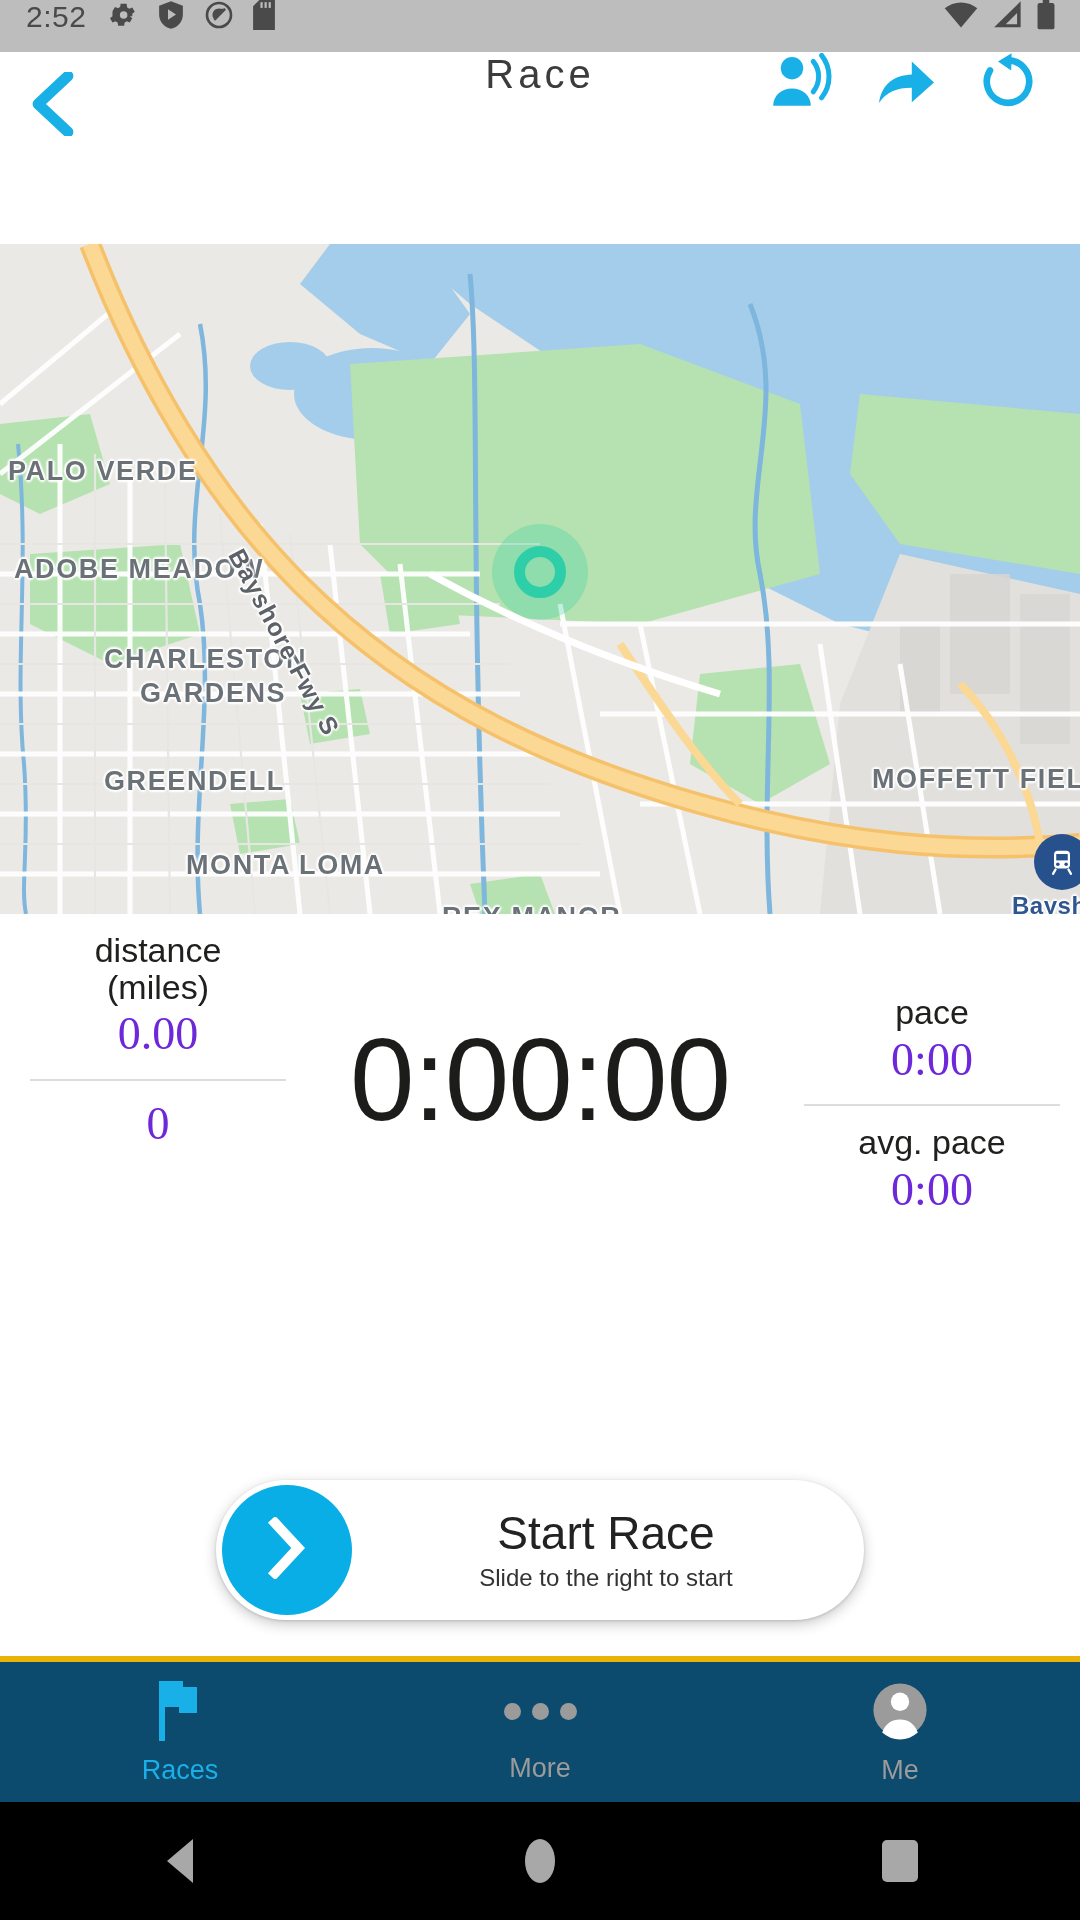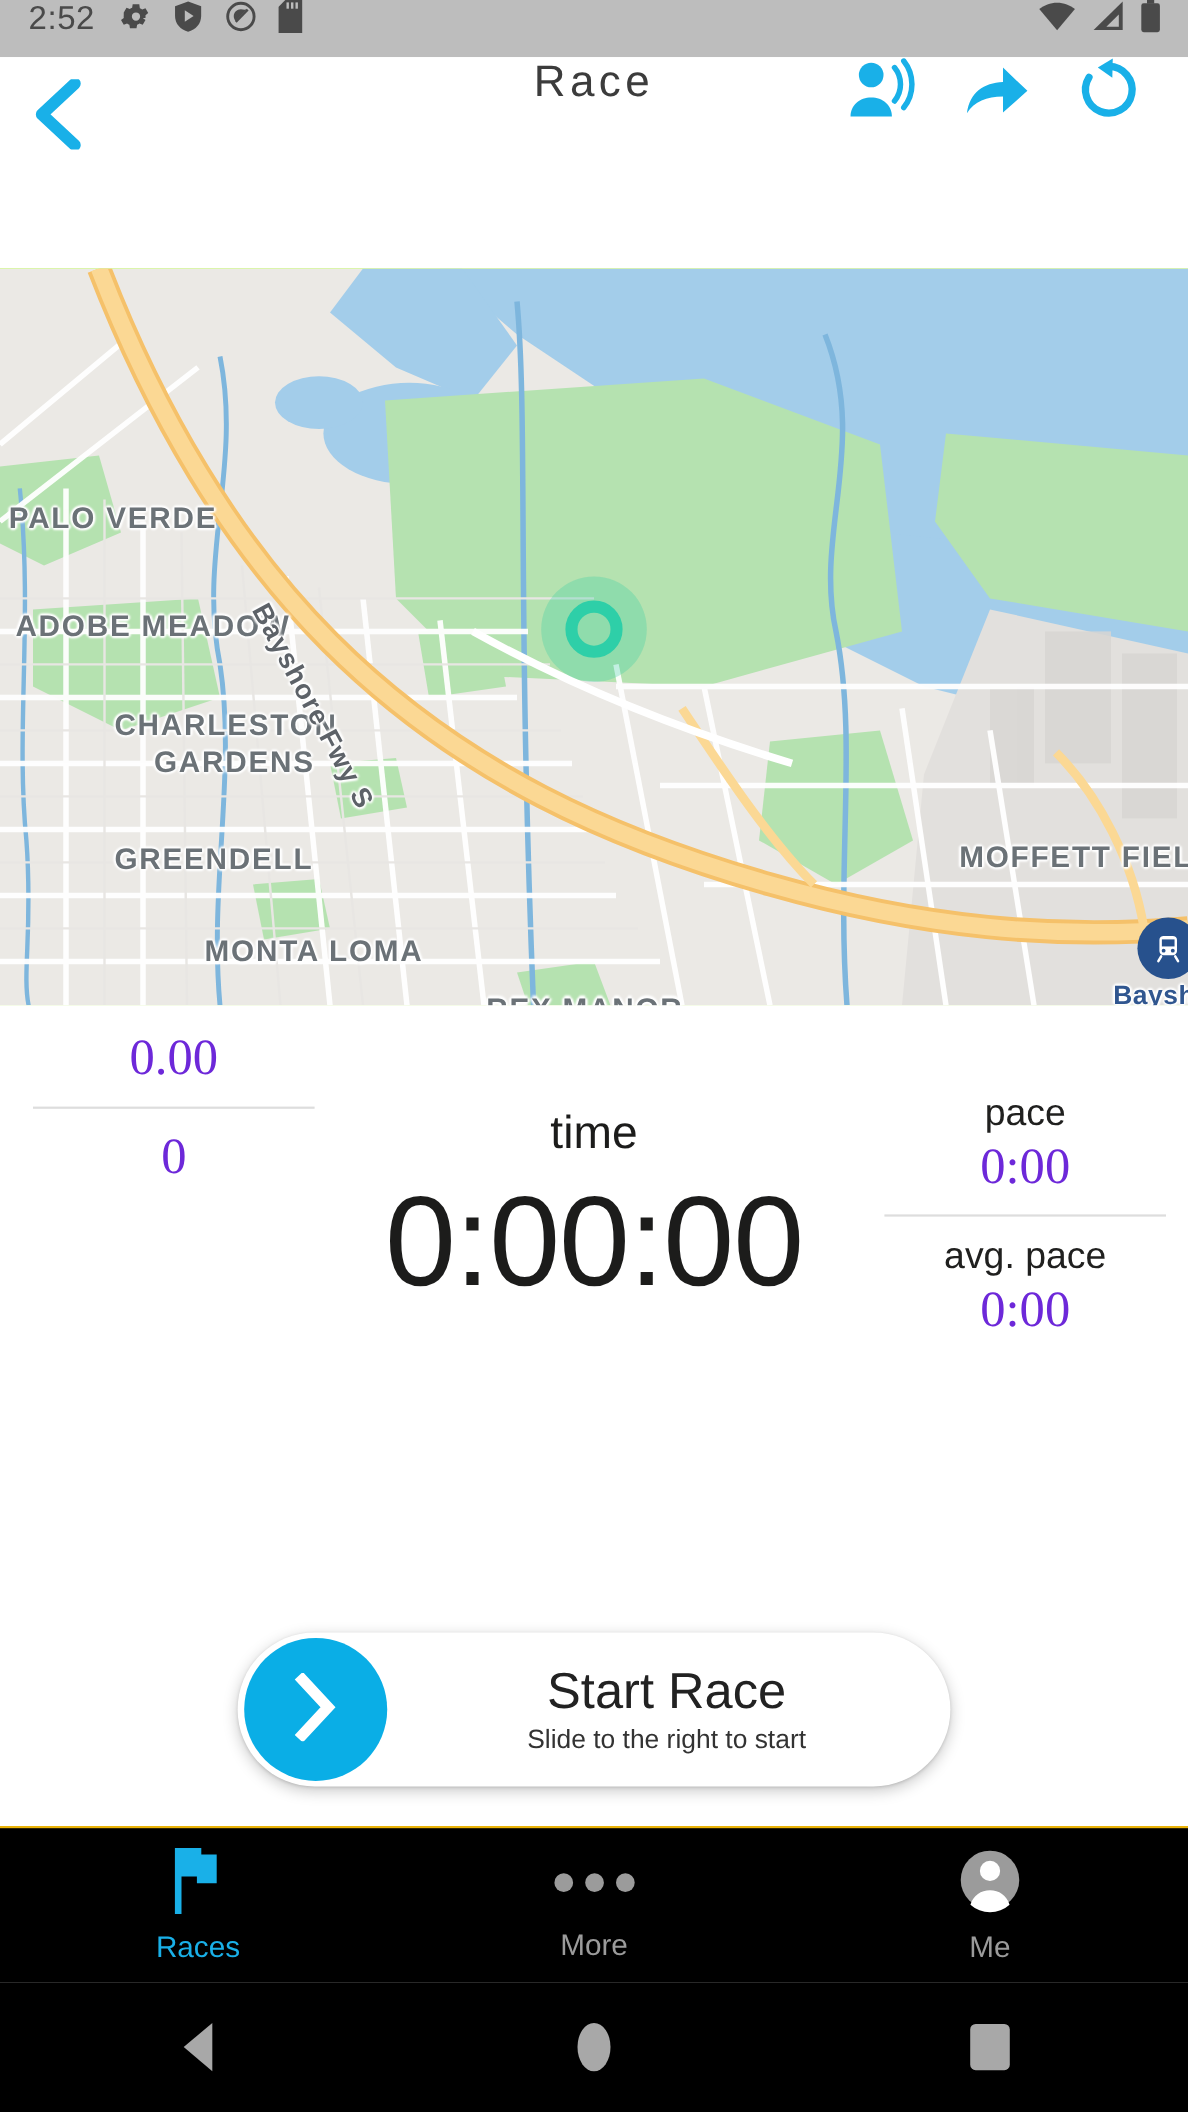--- a/index.html
+++ b/index.html
@@ -228,22 +228,22 @@
   .slider-sub {
     font-size: 24px;
     color: #333333;
     margin-top: 6px;
     font-family: "Liberation Sans", sans-serif;
   }
 
   
   .tabbar {
     height: 140px;
-    border-top: 2px solid #eab308;
-    background: #000000;
+    border-top: 6px solid #eab308;
+    background: #0c4a6e;
     display: flex;
     flex: none;
   }
   .tab {
     flex: 1;
     display: flex;
     flex-direction: column;
     align-items: center;
     justify-content: center;
     gap: 10px;
@@ -472,30 +472,33 @@
           <circle cx="12.6" cy="11.4" r="1.1" fill="#27518d"></circle>
           <path d="M6 14.6 4.4 17.4M14 14.6 15.6 17.4" stroke="#ffffff" stroke-width="1.4" stroke-linecap="round"></path>
         </svg>
     </div>
   </div>
 
   <div class="stats">
 
     <div class="stat-col left">
       <div>
+        <div class="stat-label">
+          <div>distance</div>
+          <div>(miles)</div>
+        </div>
         <div class="stat-value">0.00</div>
       </div>
       <div class="stat-div"></div>
       <div>
         <div class="stat-value">0</div>
       </div>
     </div>
 
     <div class="time-block">
-      <div class="time-label">time</div>
       <div class="time-value">0:00:00</div>
     </div>
 
     <div class="stat-col right">
       <div>
         <div class="stat-label">pace</div>
         <div class="stat-value">0:00</div>
       </div>
       <div class="stat-div"></div>
       <div>

